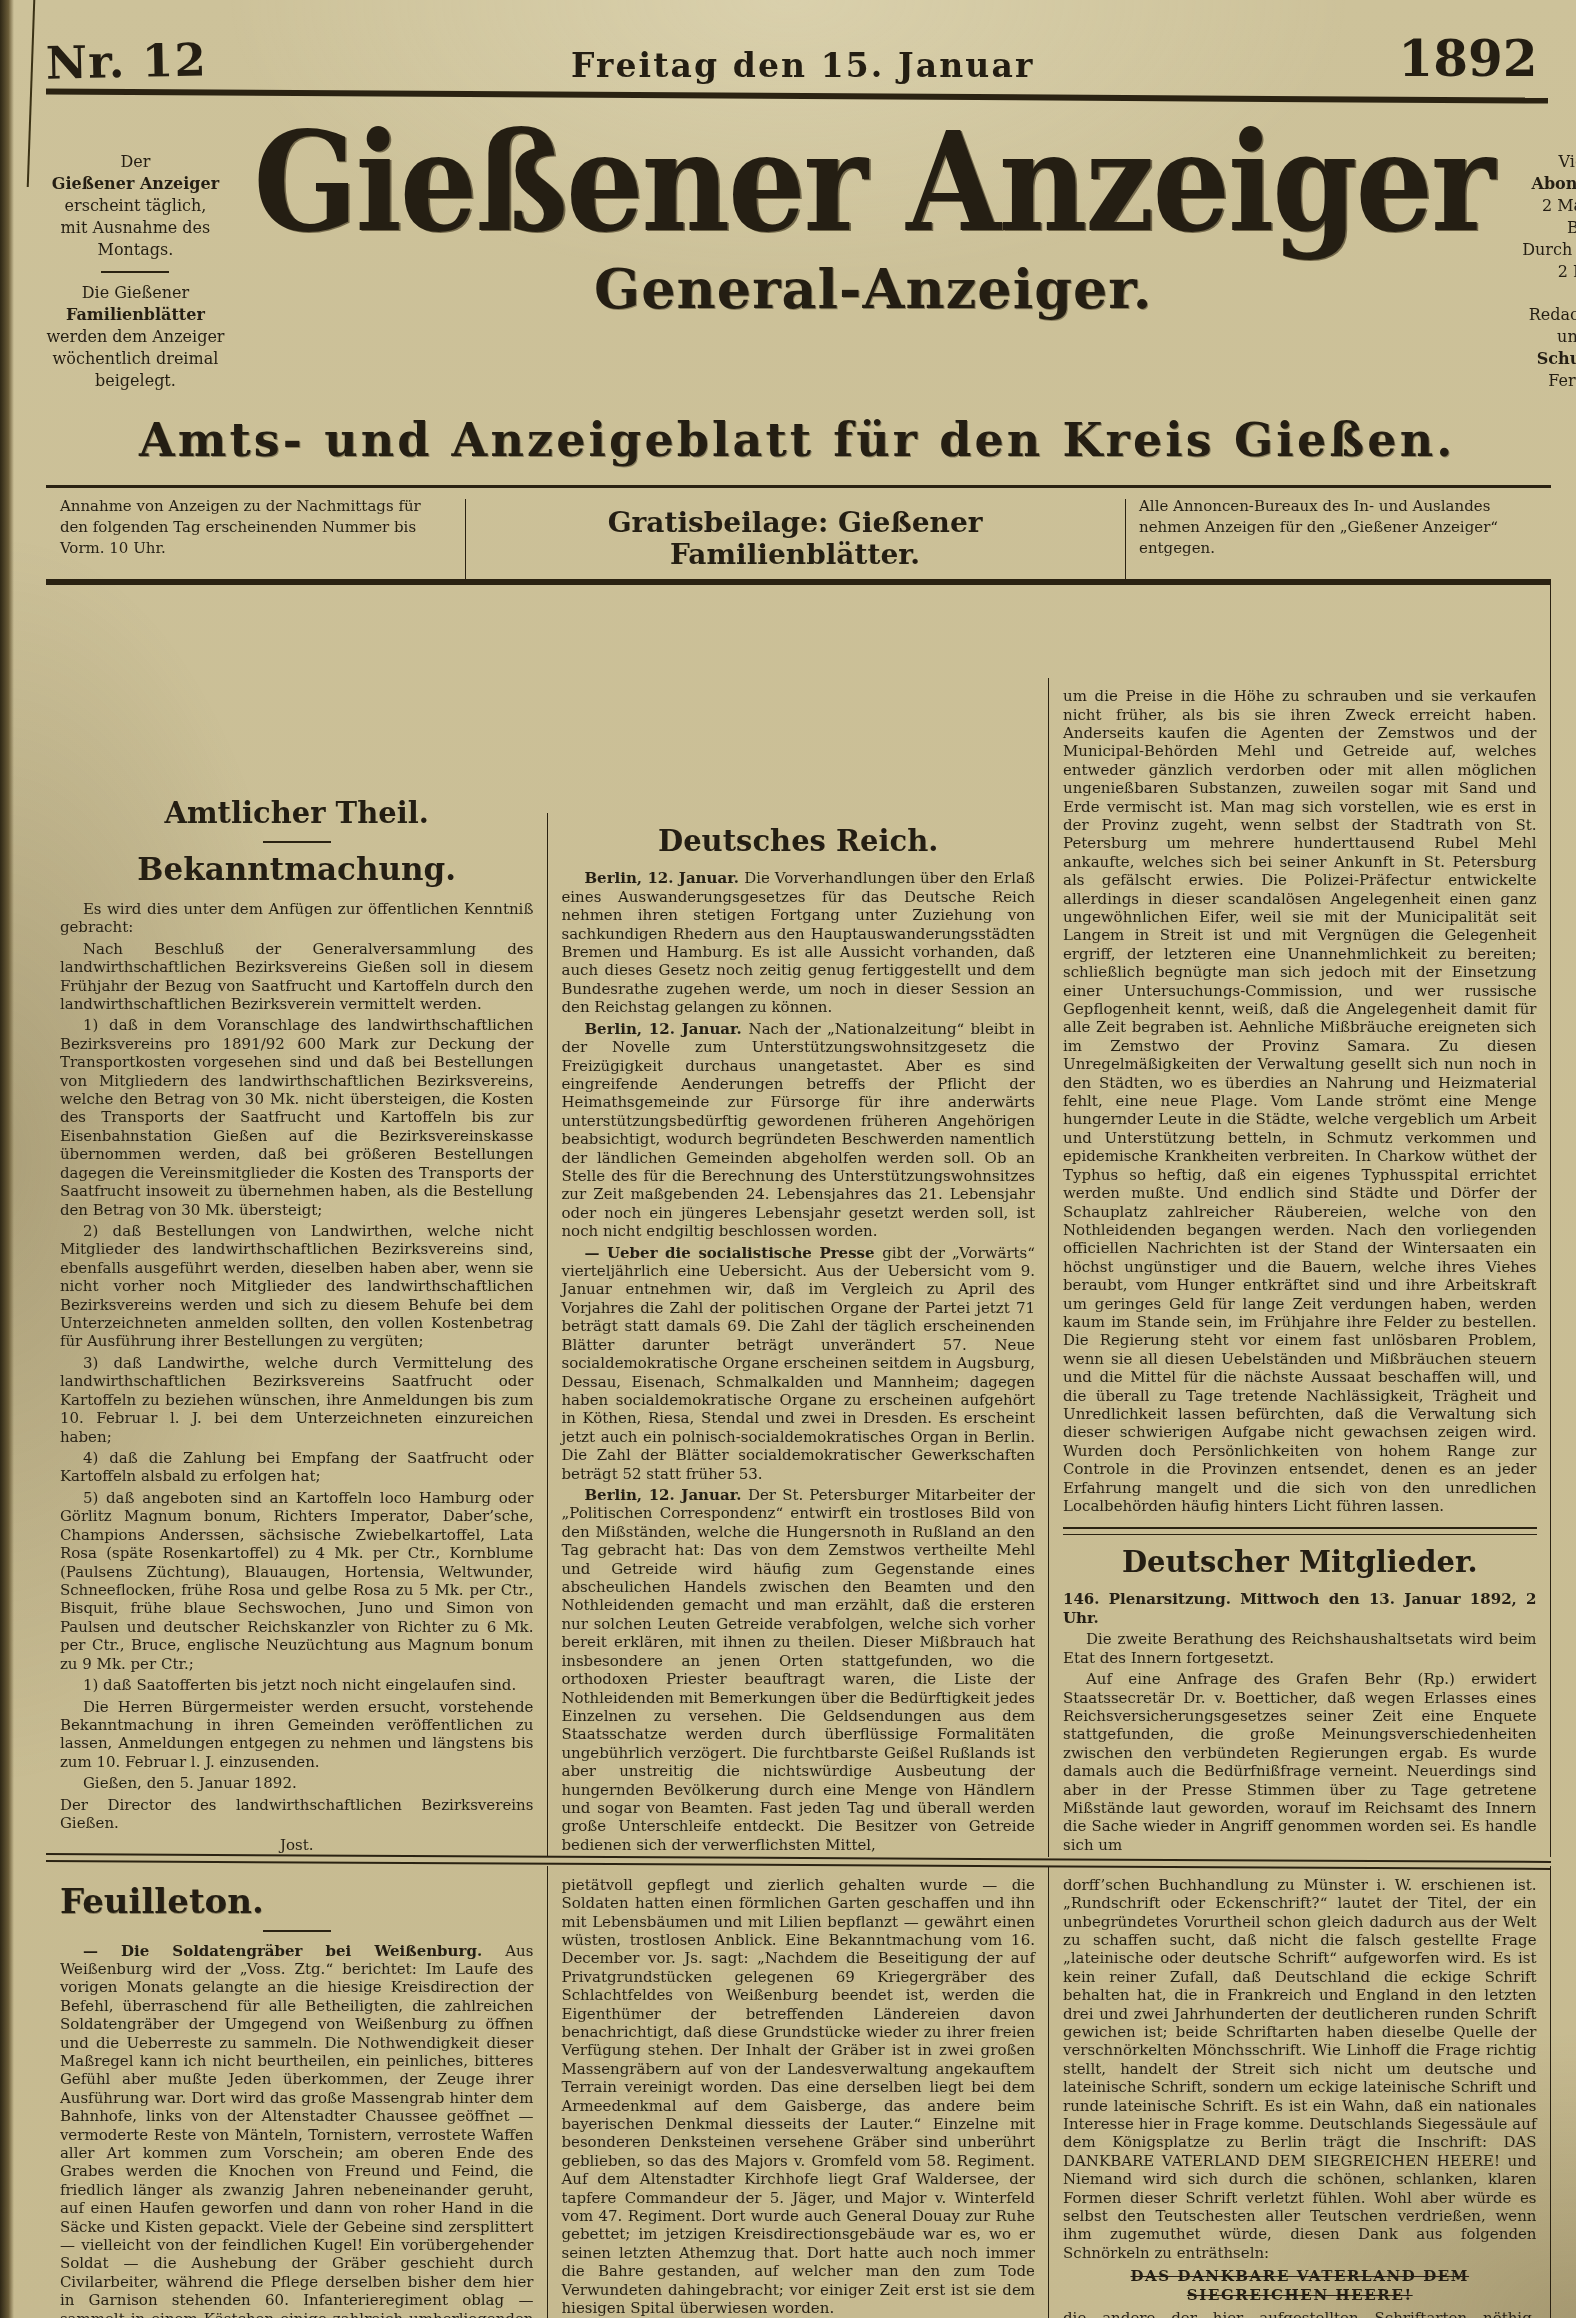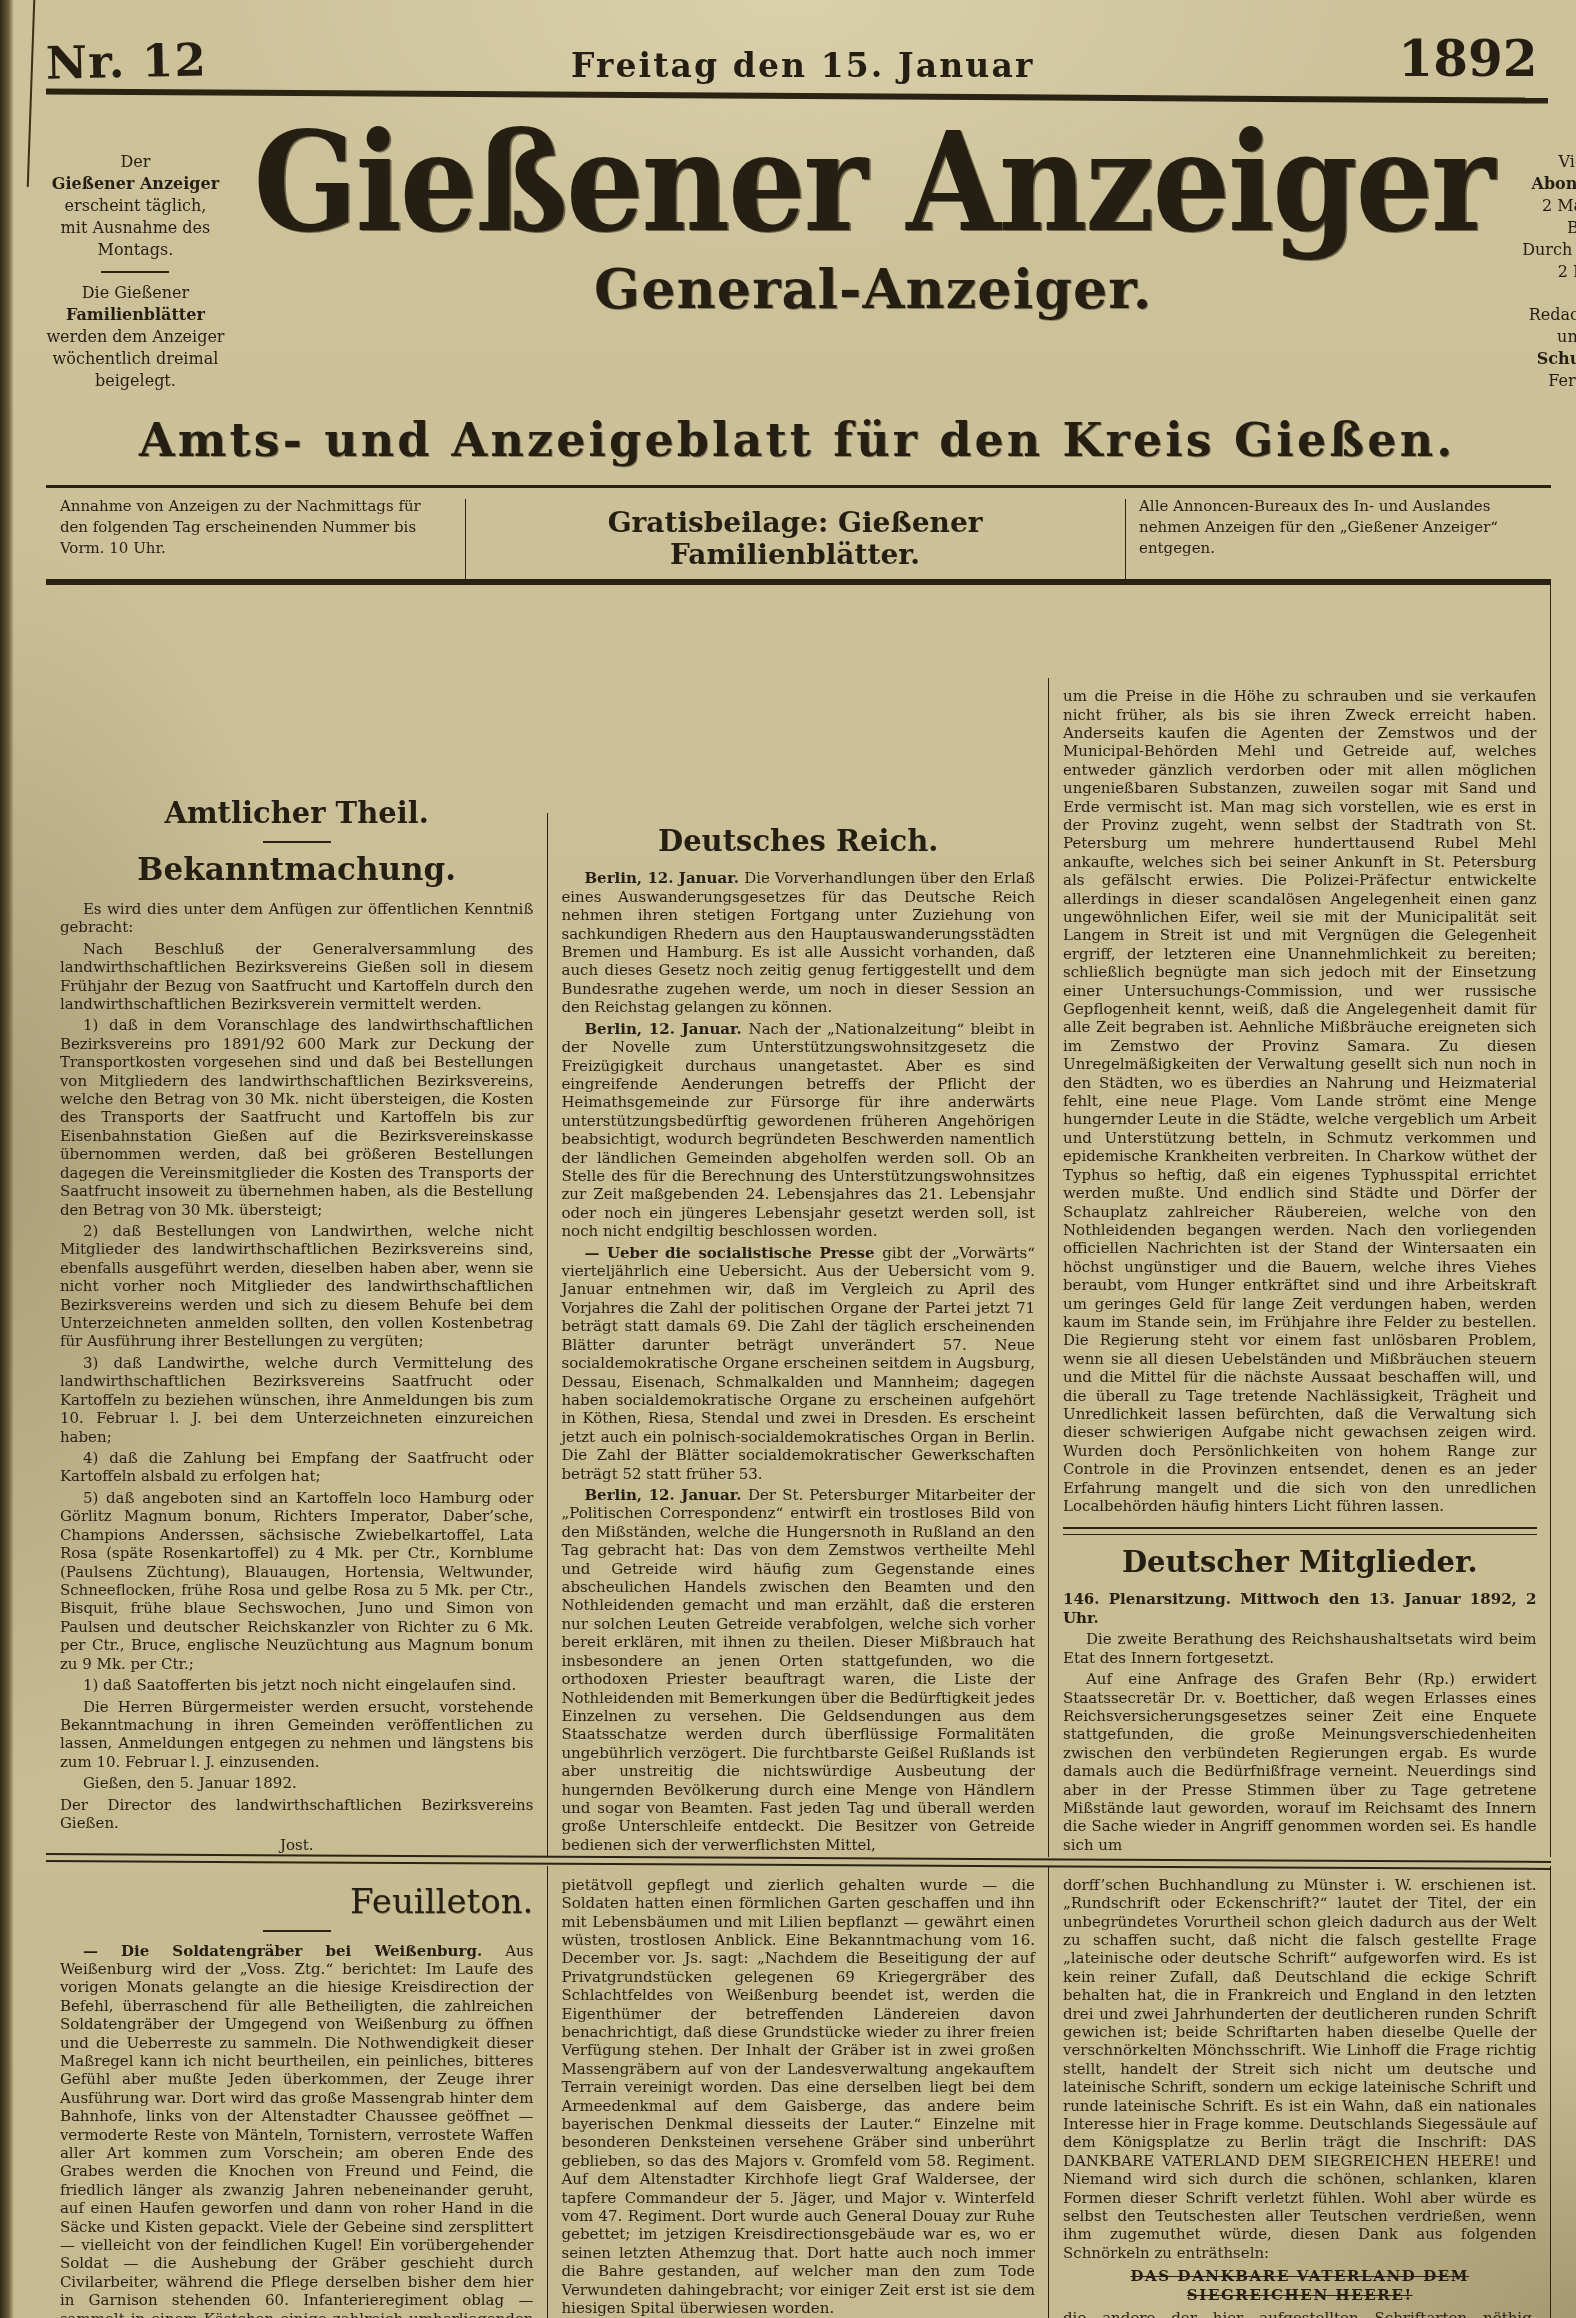--- a/index.html
+++ b/index.html
@@ -71,21 +71,21 @@
   .sub-head{font-size:31px;line-height:1.1;font-weight:bold;text-align:center;text-indent:0;margin:3.1px 0 13.5px;}
   .center{text-align:center;text-indent:0;}
   .bold{font-weight:bold;text-indent:0;}
   .sig{text-indent:23px;}
   .caps{text-align:center;text-indent:0;font-weight:bold;letter-spacing:1.6px;text-decoration:line-through;margin:5.2px 0;}
   .capsplain{text-align:center;text-indent:0;font-weight:bold;font-size:17.7px;margin:4.2px 0;}
   .double-rule{border-top:2.1px solid #2a2212;border-bottom:1.6px solid #2a2212;height:4.7px;margin:11.4px 0 12.5px;}
 
   .feuilleton-sep{border-top:2.6px solid #2a2212;border-bottom:2.1px solid #2a2212;height:5.2px;
     margin:0 7.3px 0 10.4px;transform:rotate(.3deg);}
-  .feui-head{font-size:34px;font-weight:normal;text-align:right;margin:5.2px 0 3.1px;
+  .feui-head{font-size:34px;font-weight:bold;text-align:left;margin:5.2px 0 3.1px;
     text-shadow:0.5px 0.5px 0 rgba(40,30,10,.4);}
 </style>
 </head>
 <body>
 
 <div class="edge-left"></div>
 <div class="edge-line"></div>
 
 <div class="sheet">
 

